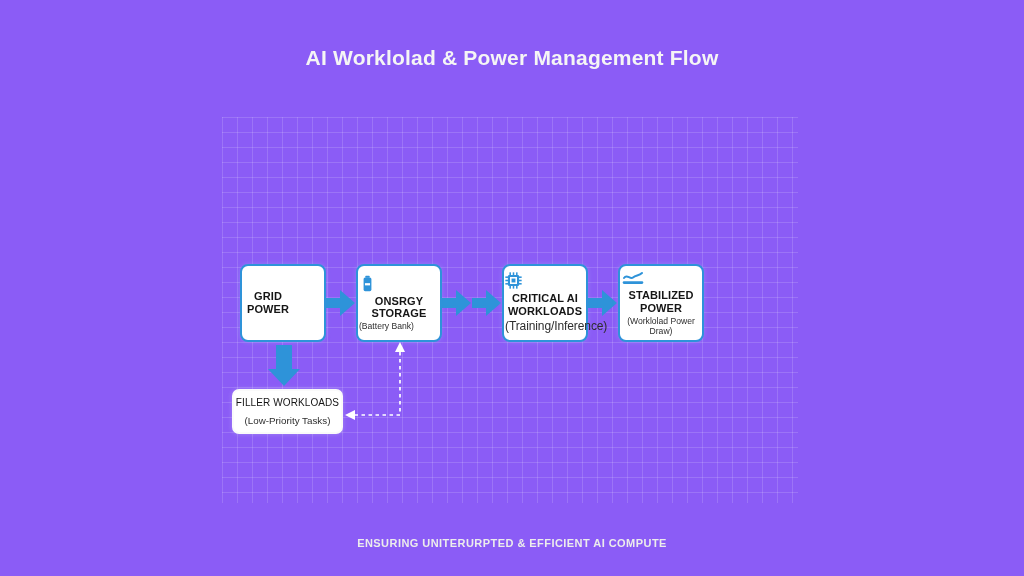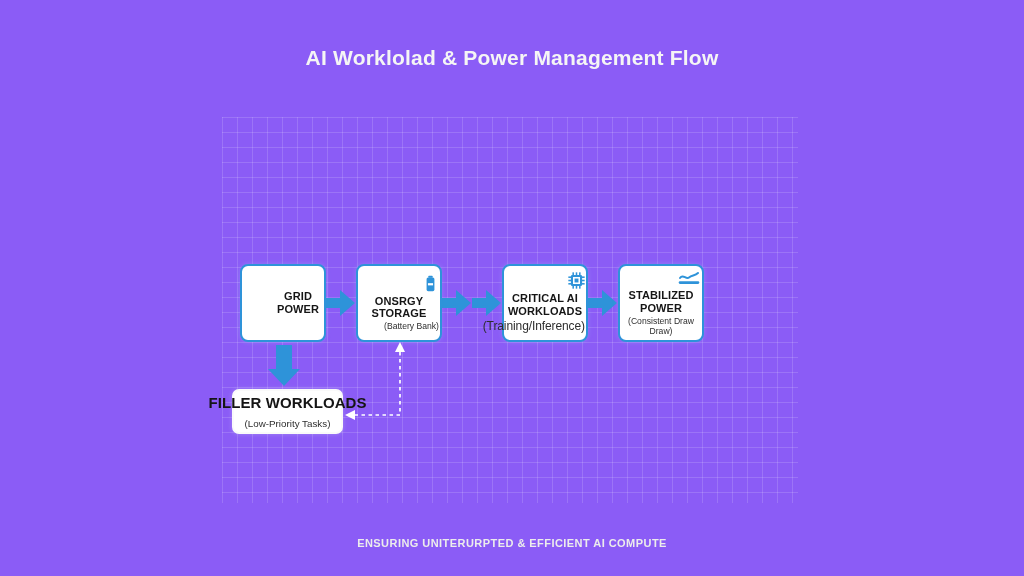--- a/index.html
+++ b/index.html
@@ -27,41 +27,41 @@
   }
   
   .flow-row{
     position:absolute;left:240px;top:264px;width:550px;height:78px;
     display:flex;align-items:stretch;
   }
   .node{
     flex:none;width:86px;box-sizing:border-box;
     background:#fff;border:2px solid #2E93D9;border-radius:8px;
     box-shadow:0 0 5px rgba(170,205,255,.28);
-    display:flex;flex-direction:column;align-items:flex-end;justify-content:center;
+    display:flex;flex-direction:column;align-items:flex-start;justify-content:center;
     padding:14px 1px;text-align:center;
   }
   .node-icon{height:17px;margin-bottom:3px;flex:none;}
   .node-title{
     font-size:11px;font-weight:700;line-height:1.16;color:#151515;letter-spacing:.1px;
   }
   .w-narrow .node-title{max-width:50px;}
   .node-sub{
     font-size:8.6px;line-height:1.22;color:#2d2d2d;margin-top:1px;
   }
   .sub-tight{font-size:12px;letter-spacing:-.1px;}
   .arrow-cell{flex:none;width:30px;display:flex;align-items:center;justify-content:center;}
   
   .filler-node{
     position:absolute;left:232px;top:389px;width:111px;height:45px;box-sizing:border-box;
     background:#fff;border:2px solid #fafafa;border-radius:7px;
     box-shadow:0 0 5px rgba(220,230,245,.3);
     display:flex;flex-direction:column;align-items:center;justify-content:center;text-align:center;
   }
-  .filler-title{font-size:15px;font-weight:700;color:#151515;white-space:nowrap;letter-spacing:.1px;}
+  .filler-title{font-size:10px;font-weight:400;color:#151515;white-space:nowrap;letter-spacing:.1px;}
   .filler-sub{font-size:9.8px;color:#2d2d2d;margin-top:7px;white-space:nowrap;}
   .down-arrow{position:absolute;left:267px;top:345px;}
   .dashed-connector{position:absolute;left:338px;top:336px;}
 </style>
 </head>
 <body>
 
 <div class="stage">
 
   <div class="title">AI Worklolad &amp; Power Management Flow</div>
@@ -131,21 +131,21 @@
         <polygon points="0,13 14,13 14,5 29,18 14,31 14,23 0,23" fill="#2E93D9"></polygon>
       </svg>
     </div>
 
     <div class="node">
       <svg class="node-icon" width="24" height="17" viewBox="0 0 24 17">
         <path d="M3 9 C6 4.5 9 11 12 8.5 C15 6 18 7 21 4" stroke="#2E93D9" stroke-width="2" fill="none" stroke-linecap="round"></path>
         <line x1="3" y1="13.6" x2="21" y2="13.6" stroke="#2E93D9" stroke-width="2.6" stroke-linecap="round"></line>
       </svg>
       <div class="node-title">STABILIZED POWER</div>
-      <div class="node-sub">(Consistent Draw Draw)</div>
+      <div class="node-sub">(Worklolad Power Draw)</div>
     </div>
 
   </div>
 
   <svg class="down-arrow" width="34" height="42" viewBox="0 0 34 42">
     <polygon points="9,0 25,0 25,24 33,24 17,41 1,24 9,24" fill="#2E93D9"></polygon>
   </svg>
 
   <svg class="dashed-connector" width="72" height="86" viewBox="0 0 72 86">
     <polygon points="62,6 57,16 67,16" fill="#fff"></polygon>

